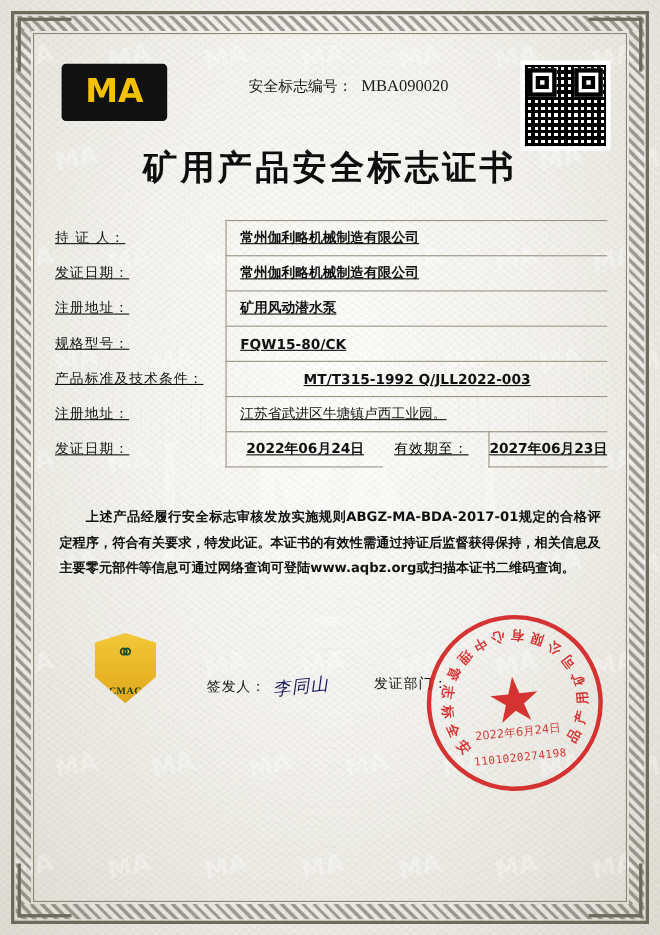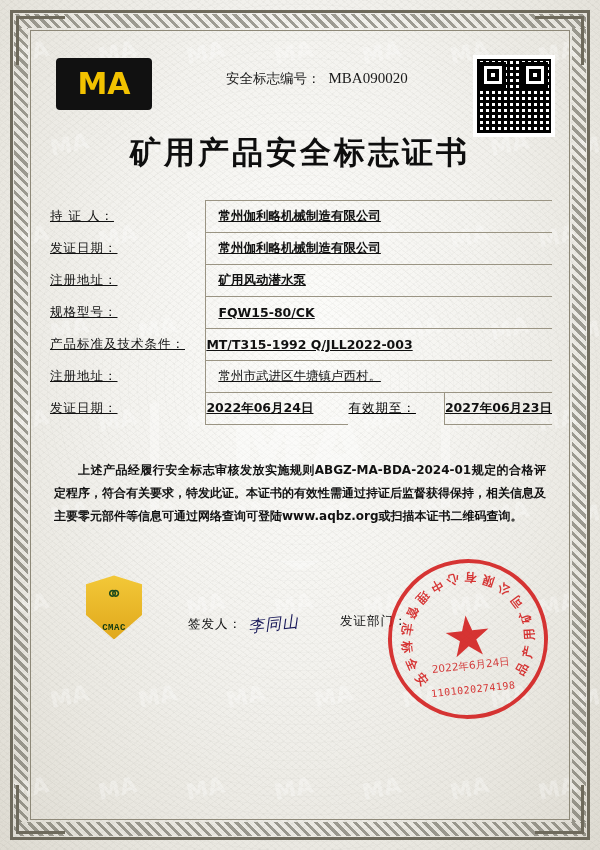--- a/index.html
+++ b/index.html
@@ -222,26 +222,26 @@
     border-bottom: 1px solid #9a9483;
     padding-left: 12px !important;
     color: #111;
     font-weight: bold;
     font-family: "DejaVu Sans", sans-serif;
     font-size: 12.5px;
     white-space: nowrap;
   }
   .val-cell.thin { font-weight: normal; }
   .val-cell.topline { border-top: 1px solid #9a9483; }
-  .val-cell.center { padding-left: 0 !important; }
+  .val-cell.center { text-align: center; padding-left: 0 !important; }
   .lab.tall { vertical-align: top; padding-top: 7px !important; }
 
   .date-lab {
     width: 92px;
-    text-align: left;
+    text-align: center;
     padding-right: 8px !important;
     font-family: "DejaVu Sans", sans-serif;
     letter-spacing: 1px;
     white-space: nowrap;
   }
   .remark-cell { height: 56px; }
 
   
   .statement {
     margin: 34px 14px 0 14px;
@@ -266,21 +266,21 @@
     width: 56px; height: 64px;
     background: linear-gradient(#f3c838, #e0a81c);
     clip-path: polygon(50% 0%, 100% 14%, 100% 62%, 50% 100%, 0% 62%, 0% 14%);
     display: flex; flex-direction: column; align-items: center; justify-content: center;
   }
   .cmac-badge .glyph {
     font-size: 21px; color: #1d4a1d; line-height: 1; margin-top: 2px;
   }
   .cmac-badge .cmac-txt {
     margin-top: 19px;
-    font-family: Liberation Mono, monospace;
+    font-family: Liberation Serif, serif;
     font-size: 9px; font-weight: bold; color: #123a12;
     letter-spacing: 0.5px;
   }
   .sign-row {
     position: absolute;
     left: 148px; top: 56px;
     font-size: 12.5px;
     font-family: "DejaVu Sans", sans-serif;
     color: #111;
     letter-spacing: 1px;
@@ -469,32 +469,32 @@
       <tr>
         <td class="lab">规格型号：</td>
         <td class="val-cell" colspan="3">FQW15-80/CK</td>
       </tr>
       <tr>
         <td class="lab" style="width:160px">产品标准及技术条件：</td>
         <td class="val-cell center" colspan="3">MT/T315-1992 Q/JLL2022-003</td>
       </tr>
       <tr>
         <td class="lab">注册地址：</td>
-        <td class="val-cell thin" colspan="3">常州市武进区牛塘镇卢西村。</td>
+        <td class="val-cell thin" colspan="3">江苏省武进区牛塘镇卢西工业园。</td>
       </tr>
       <tr>
         <td class="lab">发证日期：</td>
         <td class="val-cell center" style="width:150px">2022年06月24日</td>
         <td class="date-lab">有效期至：</td>
         <td class="val-cell center">2027年06月23日</td>
       </tr>
     </tbody>
       </table>
 
-    <div class="statement">上述产品经履行安全标志审核发放实施规则ABGZ-MA-BDA-2024-01规定的合格评定程序，符合有关要求，特发此证。本证书的有效性需通过持证后监督获得保持，相关信息及主要零元部件等信息可通过网络查询可登陆www.aqbz.org或扫描本证书二维码查询。</div>
+    <div class="statement">上述产品经履行安全标志审核发放实施规则ABGZ-MA-BDA-2017-01规定的合格评定程序，符合有关要求，特发此证。本证书的有效性需通过持证后监督获得保持，相关信息及主要零元部件等信息可通过网络查询可登陆www.aqbz.org或扫描本证书二维码查询。</div>
 
     <div class="footer">
       <div class="cmac-badge">
         <span class="glyph">⚭</span>
         <span class="cmac-txt">CMAC</span>
       </div>
 
       <div class="sign-row">
         <span>签发人：</span><span class="sig">李同山</span>
       </div>

